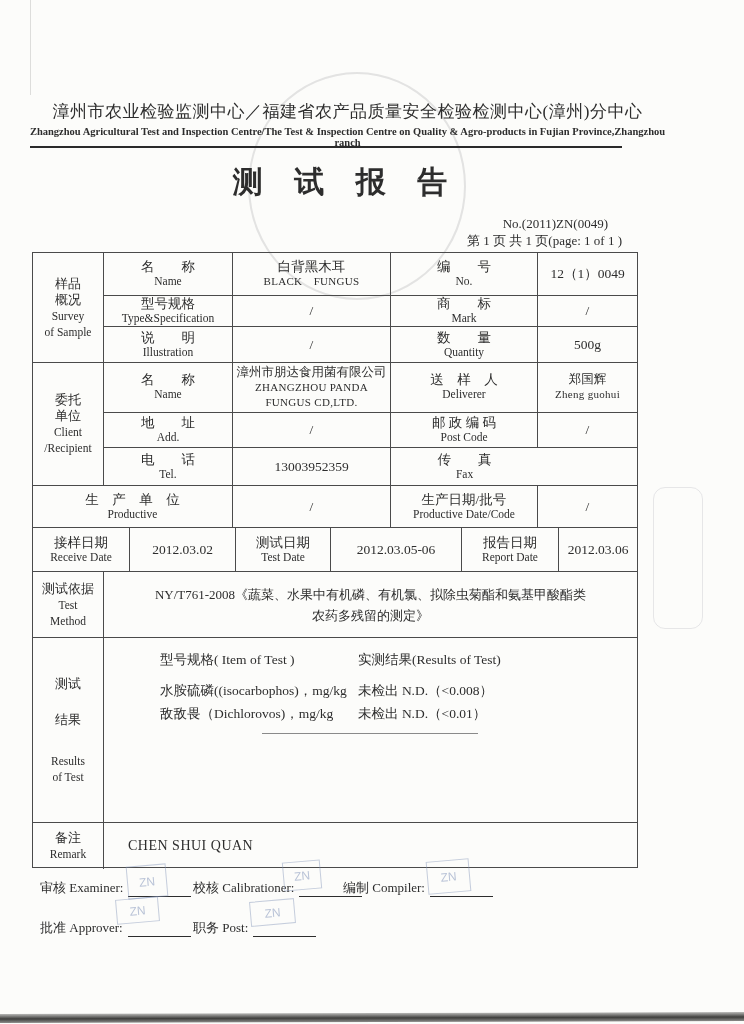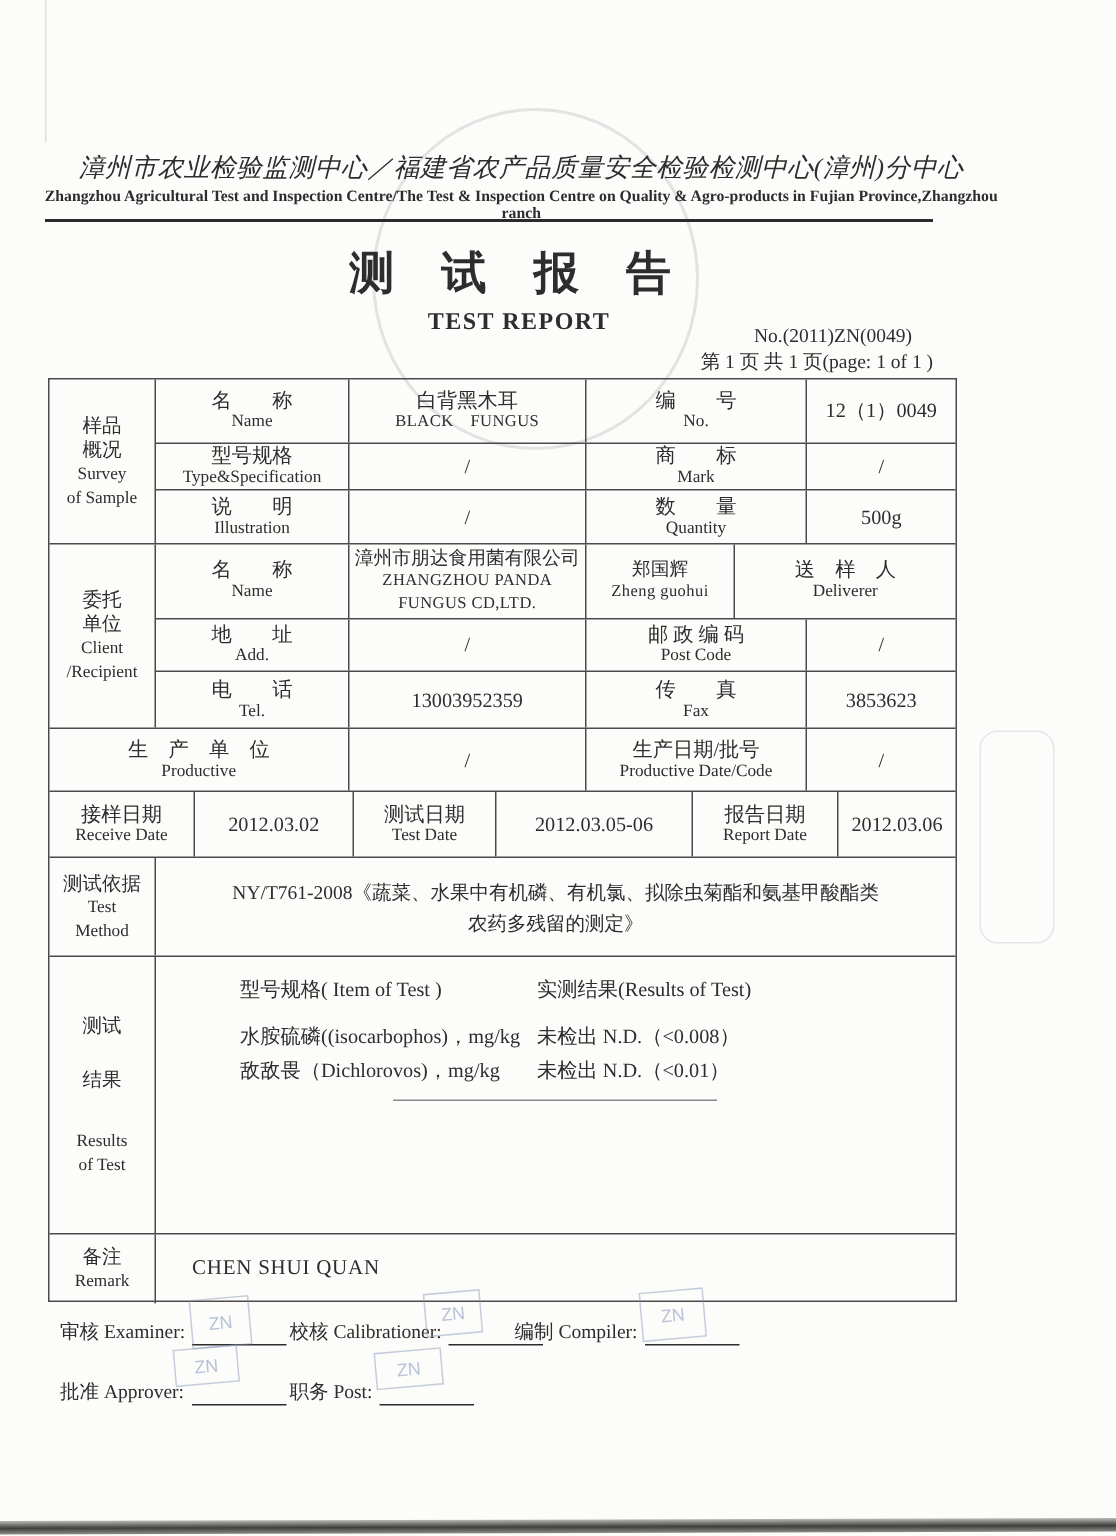--- a/index.html
+++ b/index.html
@@ -13,21 +13,21 @@
   .paper-edge-left { position:absolute; left:30px; top:0; width:1px; height:95px; background:rgba(0,0,0,.12); }
   .watermark-circle {
     position:absolute; left:248px; top:72px; width:218px; height:228px;
     border:2px solid rgba(160,160,165,.28); border-radius:50%;
   }
   .side-stamp {
     position:absolute; left:653px; top:487px; width:50px; height:142px;
     border:1px solid rgba(165,165,175,.25); border-radius:12px;
   }
   .org-header { position:absolute; left:25px; top:100px; width:645px; text-align:center; }
-  .org-cn { font-size:17px; letter-spacing:.5px;font-style:italic; }
+  .org-cn { font-size:17px; letter-spacing:.5px; }
   .org-en { font-size:10.5px; font-weight:bold; margin-top:3px; }
   .header-rule { position:absolute; left:30px; top:146px; width:592px; height:2px; background:#2a2a2a; }
 
   .title-block { position:absolute; left:16px; top:162px; width:660px; text-align:center; }
   .title-cn { font-size:30px; font-weight:bold; letter-spacing:12px; }
   .title-en { font-size:16px; font-weight:bold; letter-spacing:1px; margin-top:3px; }
 
   .no-block { position:absolute; left:240px; top:215px; width:382px; text-align:right; font-size:13px; line-height:17px; }
   .report-no { padding-right:14px; }
 
@@ -111,21 +111,20 @@
   <div class="side-stamp"></div>
 
   <div class="org-header">
     <div class="org-cn">漳州市农业检验监测中心／福建省农产品质量安全检验检测中心(漳州)分中心</div>
     <div class="org-en">Zhangzhou Agricultural Test and Inspection Centre/The Test &amp; Inspection Centre on Quality &amp; Agro-products in Fujian Province,Zhangzhou ranch</div>
   </div>
   <div class="header-rule"></div>
 
   <div class="title-block">
     <div class="title-cn">测 试 报 告</div>
-    <div class="title-en">TEST REPORT</div>
   </div>
 
   <div class="no-block">
     <div class="report-no">No.(2011)ZN(0049)</div>
     <div>第 1 页 共 1 页(page: 1 of 1 )</div>
   </div>
 
   <div class="tbl">
 
     <div class="sec" style="height:110px;">
@@ -199,28 +198,28 @@
         <div class="row h50">
           <div class="c w-key">
             <span class="cn">名　　称</span>
             <span class="en">Name</span>
           </div>
           <div class="c w-val">
             <span class="cnsmall">漳州市朋达食用菌有限公司</span>
             <span class="sm">ZHANGZHOU  PANDA</span>
             <span class="sm">FUNGUS  CD,LTD.</span>
           </div>
+          <div class="c w-key2">
+            <span class="cn">送　样　人</span>
+            <span class="en">Deliverer</span>
+          </div>
           <div class="c w-val2">
             <span class="cnsmall">郑国辉</span>
             <span class="sm">Zheng guohui</span>
           </div>
-          <div class="c w-key2">
-            <span class="cn">送　样　人</span>
-            <span class="en">Deliverer</span>
-          </div>
         </div>
         <div class="row h36">
           <div class="c w-key">
             <span class="cn">地　　址</span>
             <span class="en">Add.</span>
           </div>
           <div class="c w-val">
             <span>/</span>
           </div>
           <div class="c w-key2">
@@ -235,23 +234,20 @@
           <div class="c w-key">
             <span class="cn">电　　话</span>
             <span class="en">Tel.</span>
           </div>
           <div class="c w-val">
             <span>13003952359</span>
           </div>
           <div class="c w-key2">
             <span class="cn">传　　真</span>
             <span class="en">Fax</span>
-          </div>
-          <div class="c w-val2">
-            <span>3853623</span>
           </div>
         </div>
       </div>
     </div>
 
     <div class="prod-row">
       <div class="c prod-label">
         <span class="cn">生　产　单　位</span>
         <span class="en">Productive</span>
       </div>

